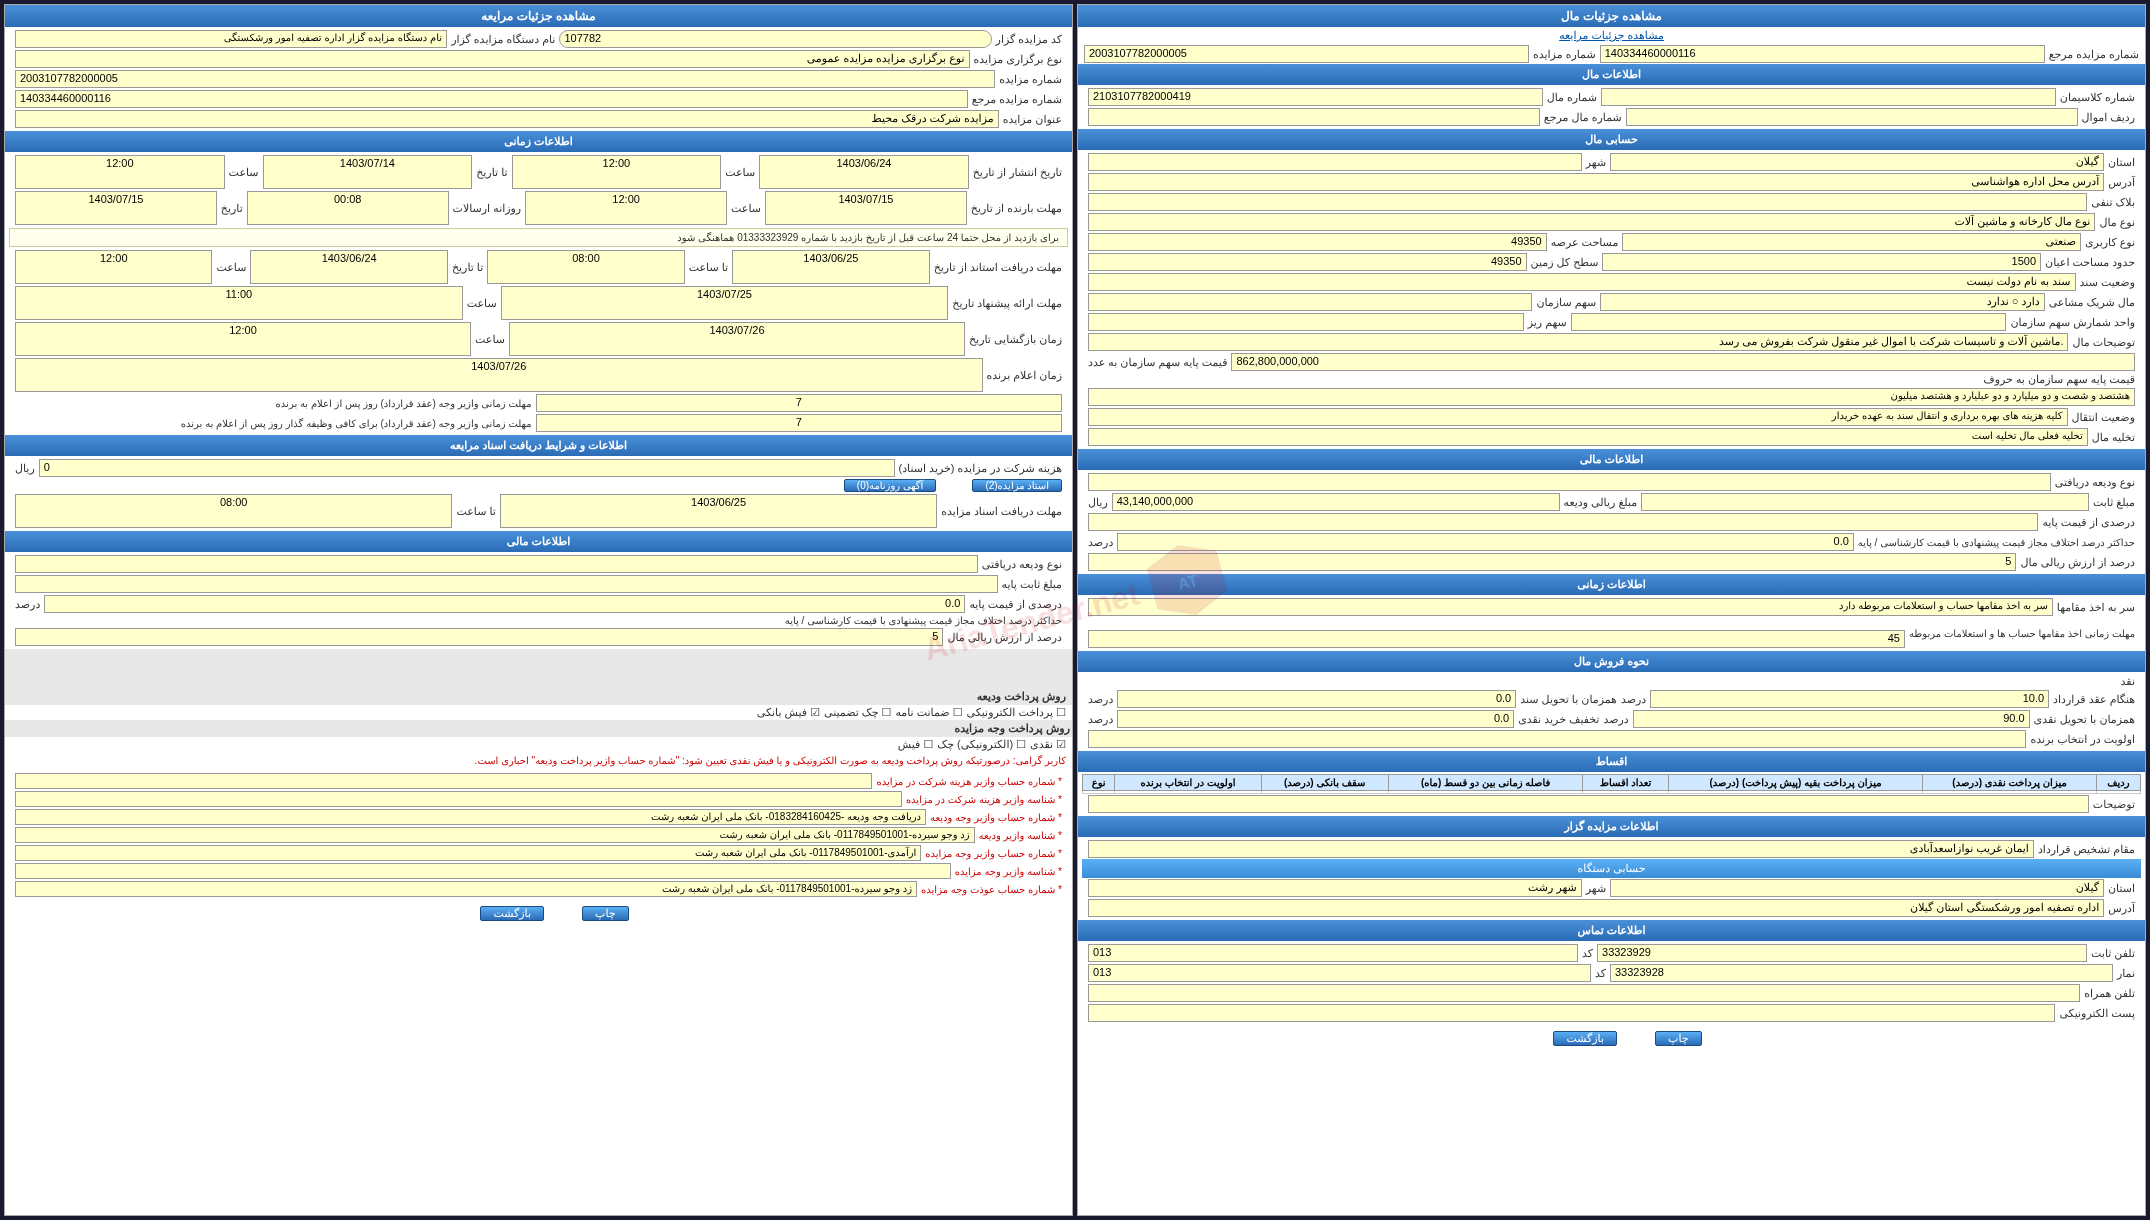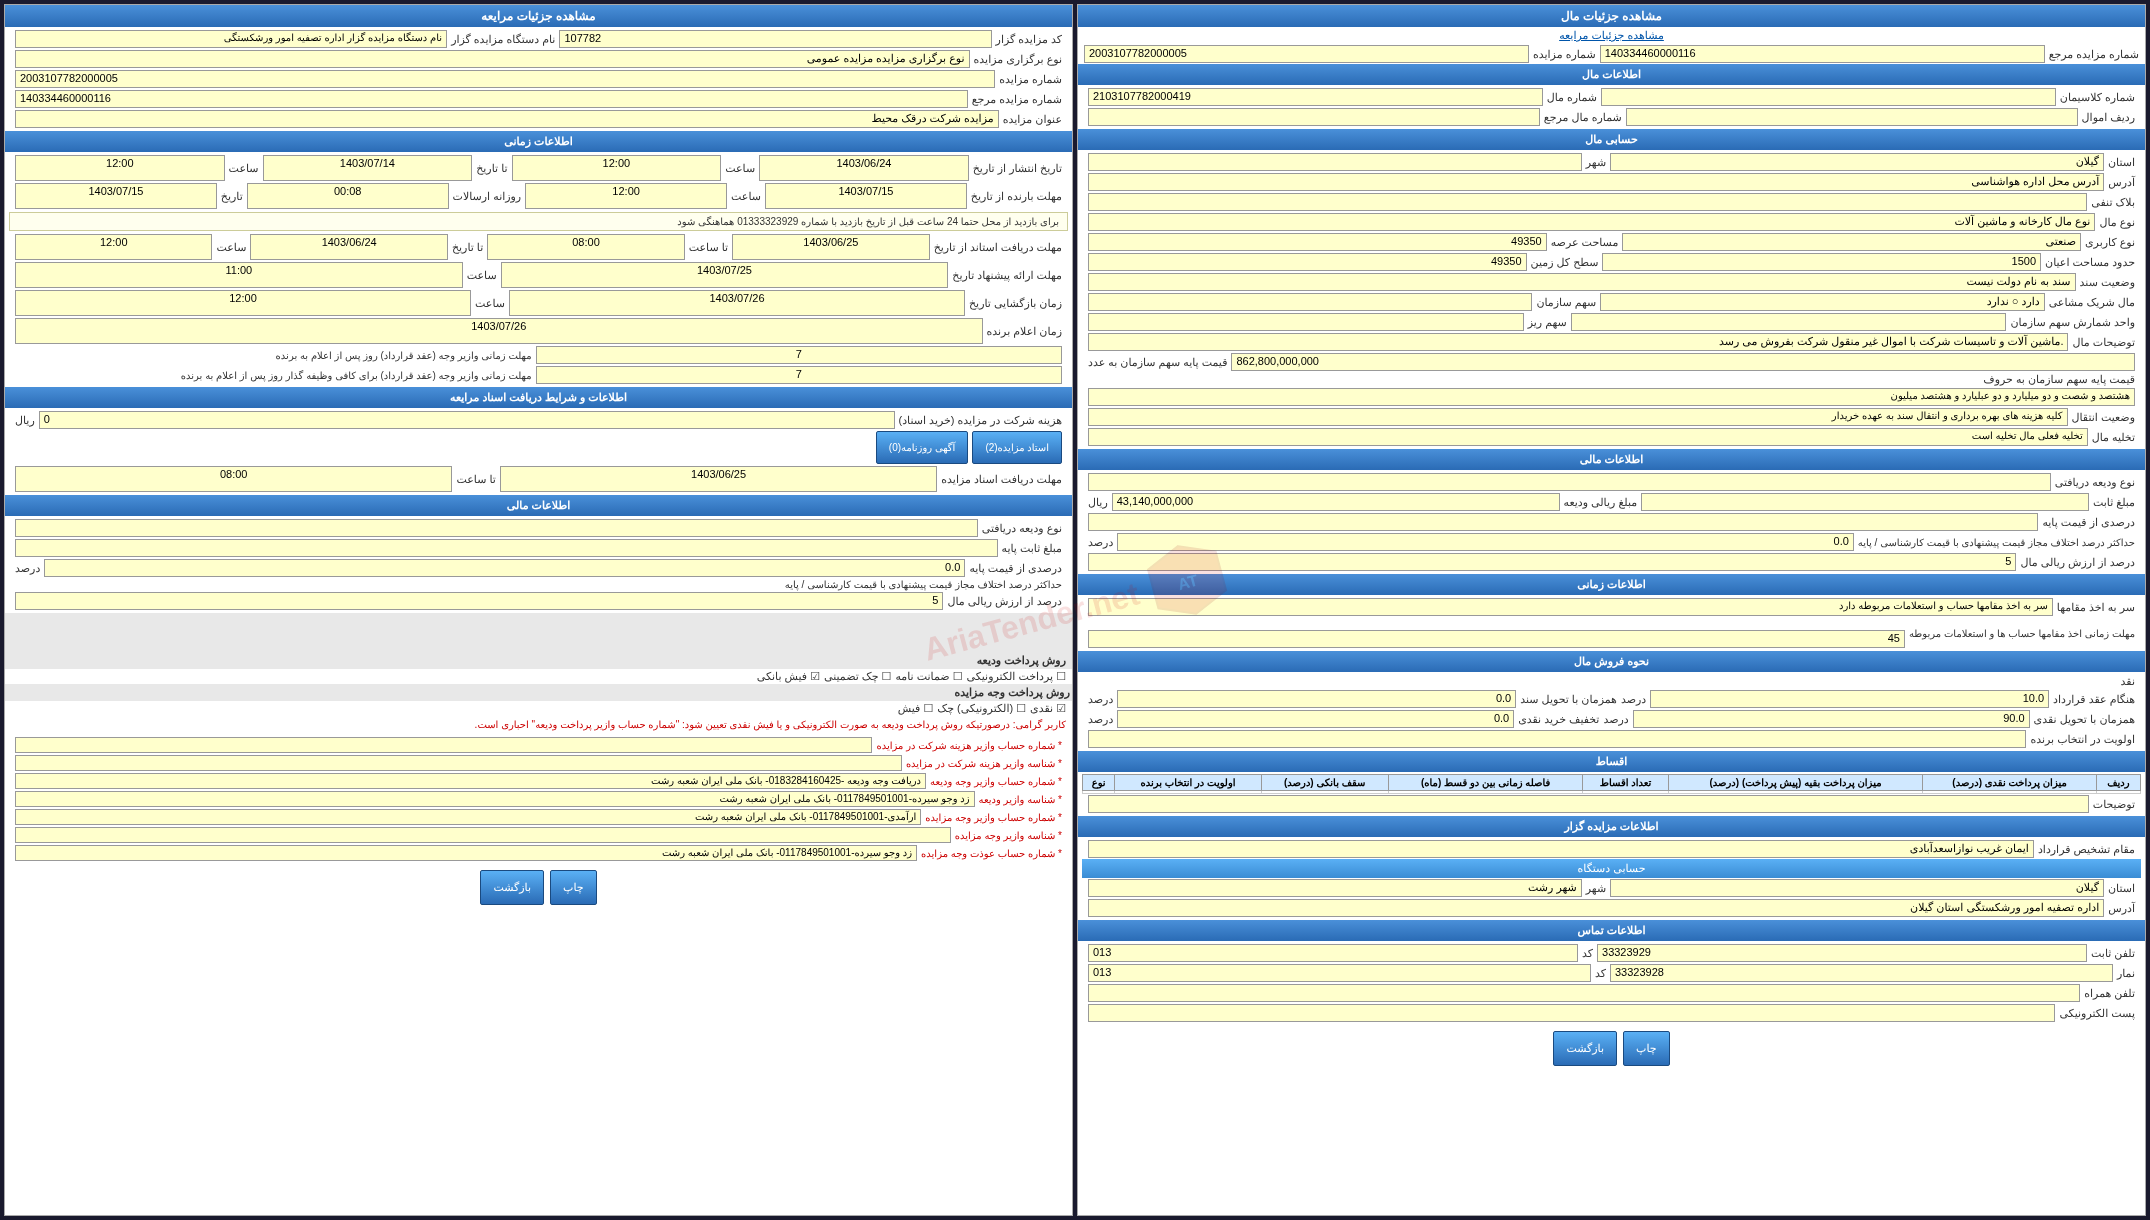--- a/index.html
+++ b/index.html
@@ -40,24 +40,25 @@
       text-decoration: underline;
       font-size: 11px;
       text-align: center;
       padding: 2px;
     }
     .input-medium { min-width: 120px; }
     .blue-btn {
       background: linear-gradient(to bottom, #5ab0f5, #2a6bb5);
       color: #fff;
       border: 1px solid #1a4a80;
-      padding: 10px 12px;
+      padding: 0 12px;
       cursor: pointer;
       font-size: 11px;
       border-radius: 2px;
+      margin-left: 32px;
     }
     .inner-content {
       padding: 2px 4px;
     }
     .info-row {
       display: flex;
       align-items: center;
       gap: 4px;
       padding: 1px 6px;
     }
@@ -124,21 +125,21 @@
       min-height: 16px;
       direction: ltr;
       text-align: right;
     }
     .time-input {
       background: #ffffcc;
       border: 1px solid #999;
       padding: 1px 12px;
       font-size: 11px;
       width: 55px;
-      height: 26px;
+      height: 34px;
       direction: ltr;
       text-align: center;
     }
   </style>
 </head>
 <body>
 
 <div class="panel">
 
   <div class="section-header">مشاهده جزئیات مال</div>
@@ -392,21 +393,21 @@
   </div>
 </div>
 
 <div class="panel">
 
   <div class="section-header">مشاهده جزئیات مرایعه</div>
 
   <div class="inner-content">
     <div class="info-row">
       <span class="info-label">کد مزایده گزار</span>
-      <span class="info-value" style="min-width:80px;direction:ltr;text-align:left;">107782</span>
+      <span class="info-value" style="min-width:80px;direction:ltr;text-align:left;border-radius:9px;">107782</span>
       <span class="info-label">نام دستگاه مزایده گزار</span>
       <span class="info-value" style="flex:1;font-size:10px;">نام دستگاه مزایده گزار اداره تصفیه امور ورشکستگی</span>
     </div>
     <div class="info-row">
       <span class="info-label">نوع برگزاری مزایده</span>
       <span class="info-value" style="flex:1;">نوع برگزاری مزایده مزایده عمومی</span>
     </div>
     <div class="info-row">
       <span class="info-label">شماره مزایده</span>
       <span class="info-value" style="direction:ltr;text-align:left;min-width:140px;">2003107782000005</span>

